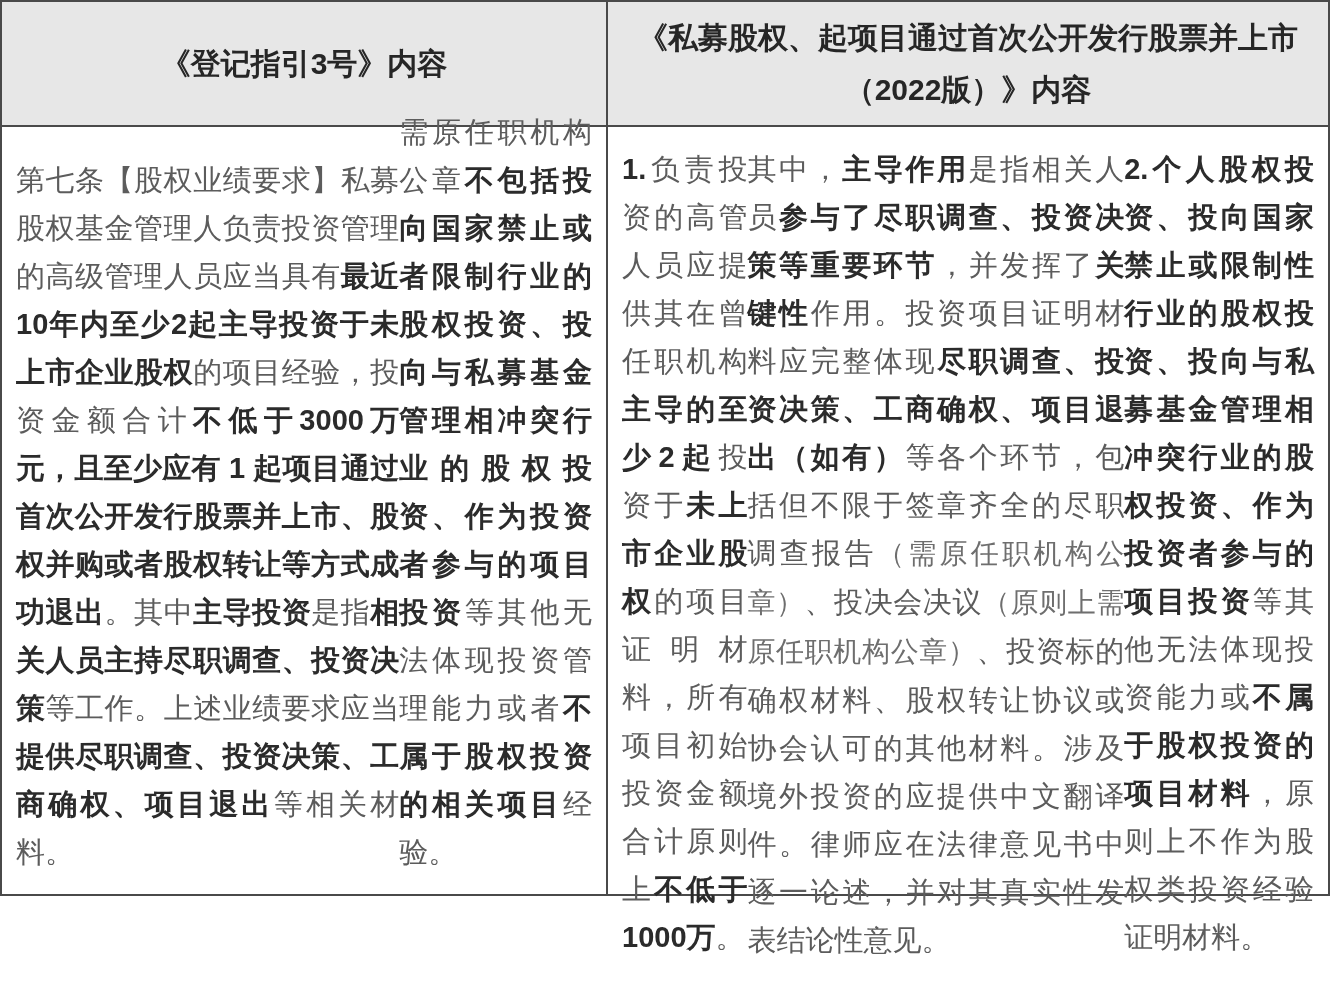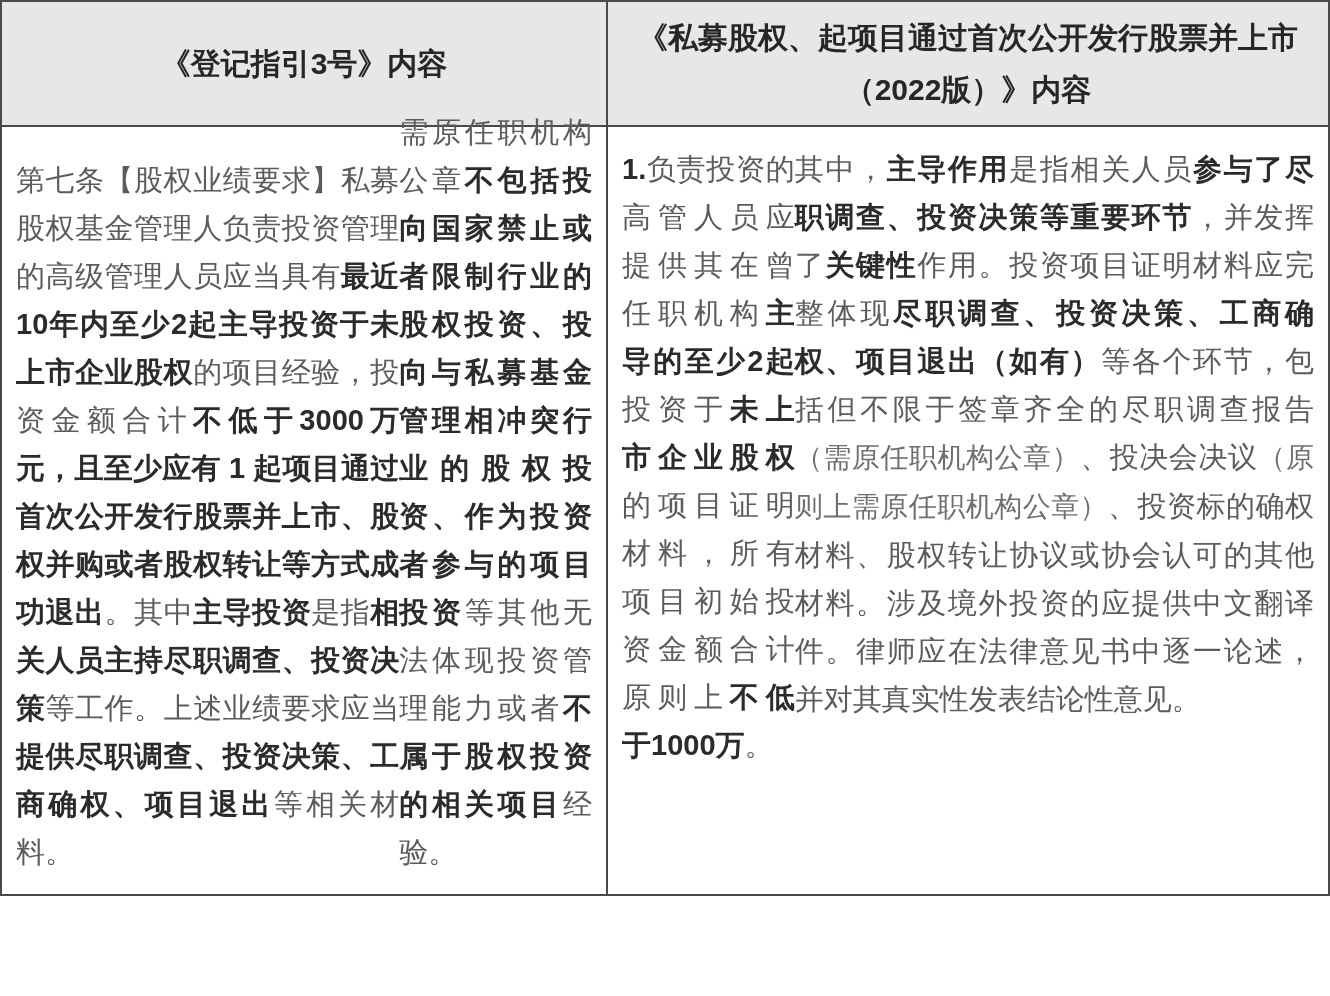--- a/index.html
+++ b/index.html
@@ -60,14 +60,15 @@
   <div class="cell row-header col-right">
     <div class="header-title">《私募股权、起项目通过首次公开发行股票并上市（2022版）》内容</div>
   </div>
   <div class="cell row-body col-left">
       <p><span class="run-regular">第七条【股权业绩要求】私募股权基金管理人负责投资管理的高级管理人员应当具有</span><span class="run-bold">最近10年内至少2起主导投资于未上市企业股权</span><span class="run-regular">的项目经验，投资金额合计</span><span class="run-bold">不低于3000万元，且至少应有 1 起项目通过首次公开发行股票并上市、股权并购或者股权转让等方式成功退出</span><span class="run-regular">。其中</span><span class="run-bold">主导投资</span><span class="run-regular">是指</span><span class="run-bold">相关人员主持尽职调查、投资决策</span><span class="run-regular">等工作。上述业绩要求应当</span><span class="run-bold">提供尽职调查、投资决策、工商确权、项目退出</span><span class="run-regular">等相关材料。</span></p>
       <p><span class="run-regular">需原任职机构公章</span><span class="run-bold">不包括投向国家禁止或者限制行业的股权投资、投向与私募基金管理相冲突行业的股权投资、作为投资者参与的项目投资</span><span class="run-regular">等其他无法体现投资管理能力或者</span><span class="run-bold">不属于股权投资的相关项目</span><span class="run-regular">经验。</span></p>
     </div>
   <div class="cell row-body col-right">
       <p><span class="run-bold">1.</span><span class="run-regular">负责投资的高管人员应提供其在曾任职机构</span><span class="run-bold">主导的至少2起</span><span class="run-regular">投资于</span><span class="run-bold">未上市企业股权</span><span class="run-regular">的项目证明材料，所有项目初始投资金额合计原则上</span><span class="run-bold">不低于1000万</span><span class="run-regular">。</span></p>
       <p><span class="run-regular">其中，</span><span class="run-bold">主导作用</span><span class="run-regular">是指相关人员</span><span class="run-bold">参与了尽职调查、投资决策等重要环节</span><span class="run-regular">，并发挥了</span><span class="run-bold">关键性</span><span class="run-regular">作用。投资项目证明材料应完整体现</span><span class="run-bold">尽职调查、投资决策、工商确权、项目退出（如有）</span><span class="run-regular">等各个环节，包括但不限于签章齐全的尽职调查报告</span><span class="run-small">（需原任职机构公章）</span><span class="run-regular">、投决会决议</span><span class="run-small">（原则上需原任职机构公章）</span><span class="run-regular">、投资标的确权材料、股权转让协议或协会认可的其他材料。涉及境外投资的应提供中文翻译件。律师应在法律意见书中逐一论述，并对其真实性发表结论性意见。</span></p>
+      <p><span class="run-bold">2.个人股权投资、投向国家禁止或限制性行业的股权投资、投向与私募基金管理相冲突行业的股权投资、作为投资者参与的项目投资</span><span class="run-regular">等其他无法体现投资能力或</span><span class="run-bold">不属于股权投资的项目材料</span><span class="run-regular">，原则上不作为股权类投资经验证明材料。</span></p>
     </div>
 </div>
 
 </body></html>

